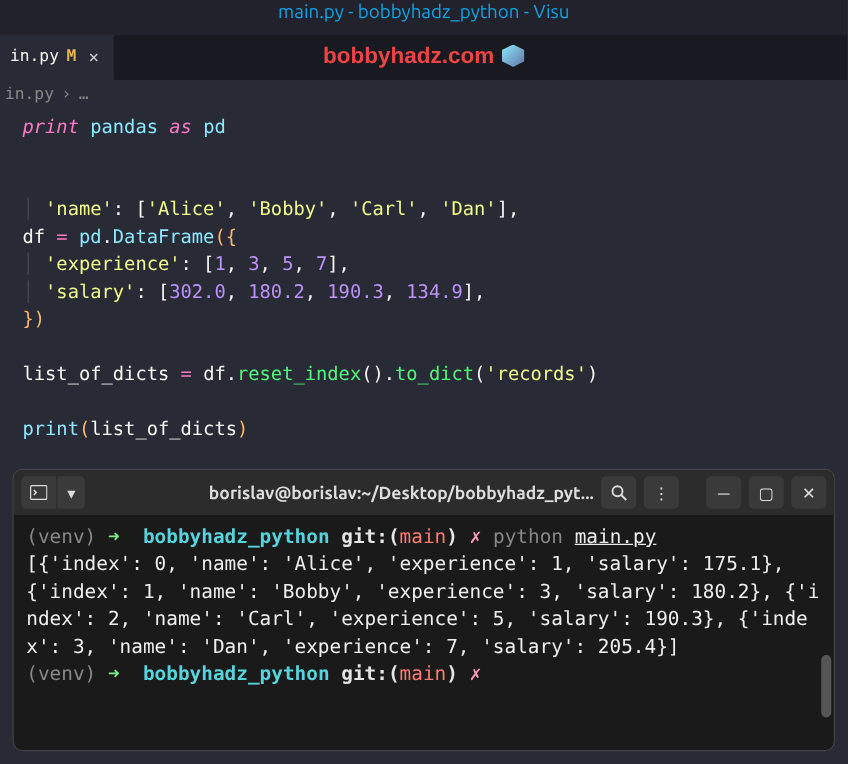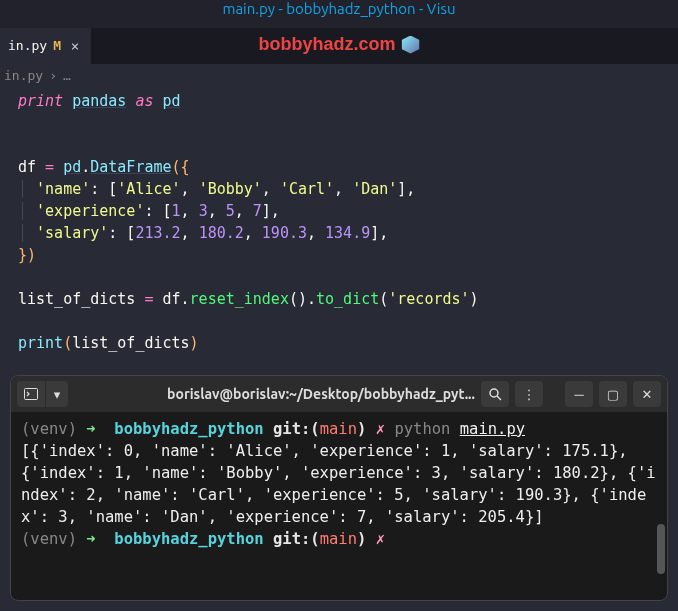--- a/index.html
+++ b/index.html
@@ -79,21 +79,21 @@
       padding-left: 4px;
       gap: 6px;
     }
     .editor {
       padding: 4px 0 10px 18px;
       line-height: 22px;
     }
     .k-pink { color: #ff79c6; }
     .k-import { color: #ff79c6; font-style: italic; }
     .k-cyan { color: #8be9fd; }
-    .k-cyan-u { color: #8be9fd; text-decoration: underline; text-decoration-color: #6272a455;}
+    .k-cyan-u { color: #8be9fd; text-decoration-color: #6272a455;}
     .k-green { color: #50fa7b; }
     .k-orange { color: #ffb86c; }
     .k-purple { color: #bd93f9; }
     .k-yellow { color: #f1fa8c; }
     .k-white { color: #f8f8f2; }
     .vline { color: #44475a; }
     .terminal-panel {
       position: absolute;
       left: 10px;
       right: 10px;
@@ -197,24 +197,24 @@
 <div class="breadcrumb">
   <span>in.py</span>
   <span>›</span>
   <span>…</span>
 </div>
 
 <div class="editor">
 <div><span class="k-import">print</span> <span class="k-cyan-u">pandas</span> <span class="k-import">as</span> <span class="k-cyan-u">pd</span></div>
 <div>&nbsp;</div>
 <div>&nbsp;</div>
+<div><span class="vline">│   </span><span class="k-yellow">'name'</span><span class="k-white">: [</span><span class="k-yellow">'Alice'</span><span class="k-white">, </span><span class="k-yellow">'Bobby'</span><span class="k-white">, </span><span class="k-yellow">'Carl'</span><span class="k-white">, </span><span class="k-yellow">'Dan'</span><span class="k-white">],</span></div>
 <div><span class="k-white">df</span><span class="k-pink"> = </span><span class="k-cyan-u">pd</span><span class="k-white">.</span><span class="k-cyan-u">DataFrame</span><span class="k-orange">({</span></div>
-<div><span class="vline">│   </span><span class="k-yellow">'name'</span><span class="k-white">: [</span><span class="k-yellow">'Alice'</span><span class="k-white">, </span><span class="k-yellow">'Bobby'</span><span class="k-white">, </span><span class="k-yellow">'Carl'</span><span class="k-white">, </span><span class="k-yellow">'Dan'</span><span class="k-white">],</span></div>
 <div><span class="vline">│   </span><span class="k-yellow">'experience'</span><span class="k-white">: [</span><span class="k-purple">1</span><span class="k-white">, </span><span class="k-purple">3</span><span class="k-white">, </span><span class="k-purple">5</span><span class="k-white">, </span><span class="k-purple">7</span><span class="k-white">],</span></div>
-<div><span class="vline">│   </span><span class="k-yellow">'salary'</span><span class="k-white">: [</span><span class="k-purple">213.2</span><span class="k-white">, </span><span class="k-purple">180.2</span><span class="k-white">, </span><span class="k-purple">190.3</span><span class="k-white">, </span><span class="k-purple">134.9</span><span class="k-white">],</span></div>
+<div><span class="vline">│   </span><span class="k-yellow">'salary'</span><span class="k-white">: [</span><span class="k-purple">302.0</span><span class="k-white">, </span><span class="k-purple">180.2</span><span class="k-white">, </span><span class="k-purple">190.3</span><span class="k-white">, </span><span class="k-purple">134.9</span><span class="k-white">],</span></div>
 <div><span class="k-orange">})</span></div>
 <div>&nbsp;</div>
 <div><span class="k-white">list_of_dicts</span><span class="k-pink"> = </span><span class="k-white">df</span><span class="k-white">.</span><span class="k-green">reset_index</span><span class="k-white">().</span><span class="k-green">to_dict</span><span class="k-white">(</span><span class="k-yellow">'records'</span><span class="k-white">)</span></div>
 <div>&nbsp;</div>
 <div><span class="k-cyan">print</span><span class="k-orange">(</span><span class="k-white">list_of_dicts</span><span class="k-orange">)</span></div>
 </div>
 
 <div class="terminal-panel">
   <div class="term-header">
     <div class="dropdown-split">

